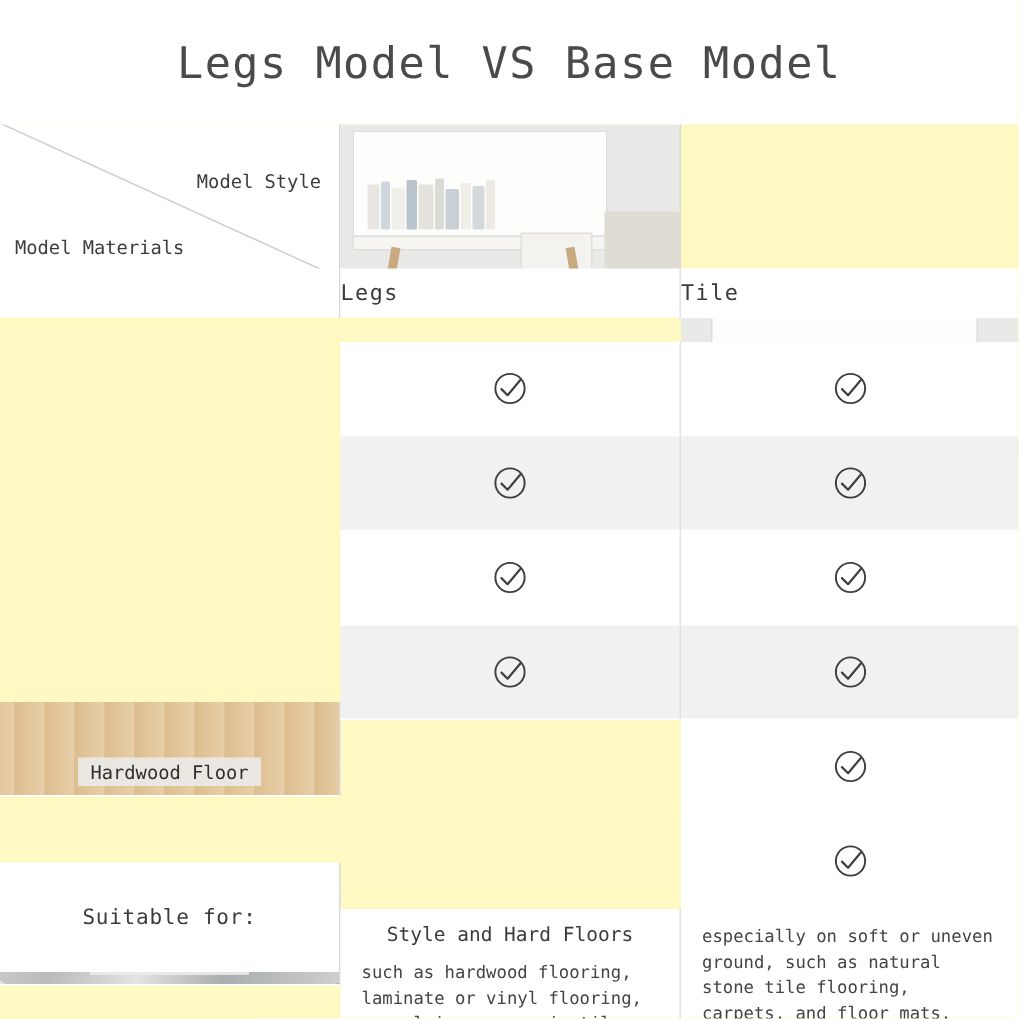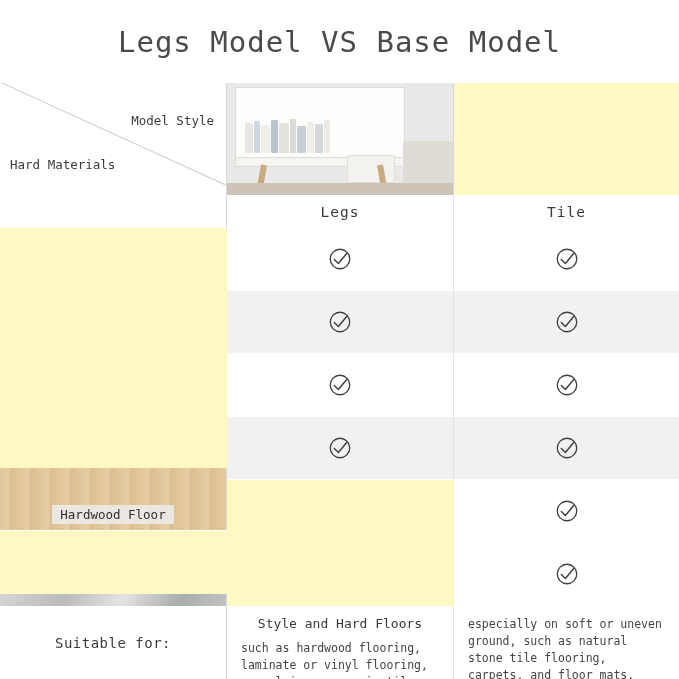--- a/index.html
+++ b/index.html
@@ -104,26 +104,26 @@
   
   .photo {
     position: relative;
     background: #e9e9e7;
     overflow: hidden;
   }
   .photo.legs { border-right: 1px solid #d8d8d8; }
 
   
   .name-row {
-    top: 112px;
+    top: 96px;
     height: 33px;
     background: #ffffff;
     display: flex;
     align-items: center;
-    justify-content: center;
+    justify-content: flex-start;
   }
   .name-row.head { background: #ffffff; border-right: 1px solid #d8d8d8; }
   .name-chip {
     font-size: 14.5px;
     color: #3b3b3b;
     letter-spacing: 1px;
   }
 
   
   .row {
@@ -230,21 +230,21 @@
 
   <div class="title-bar">
     <div class="title">Legs Model  VS Base Model</div>
   </div>
 
   <div class="table">
 
     <div class="cell hdr hdr-diag col-head">
       <div class="diag-line"></div>
       <div class="lbl-model-style">Model Style</div>
-      <div class="lbl-floor-materials">Hard Materials</div>
+      <div class="lbl-floor-materials">Model Materials</div>
     </div>
 
     <div class="cell hdr photo legs col-legs">
       <div class="shelf-top" style="left:8px; top:4px; width:168px; height:72px; background:#fdfdfc;"></div>
       <div class="book" style="left:18px; bottom:42px; width:8px; height:30px; background:#e8e6e1;"></div>
       <div class="book" style="left:27px; bottom:42px; width:6px; height:32px; background:#cfd6dd;"></div>
       <div class="book" style="left:34px; bottom:42px; width:9px; height:28px; background:#f0efe9;"></div>
       <div class="book" style="left:44px; bottom:42px; width:7px; height:33px; background:#b9c4cc;"></div>
       <div class="book" style="left:52px; bottom:42px; width:10px; height:30px; background:#e4e2dc;"></div>
       <div class="book" style="left:63px; bottom:42px; width:6px; height:34px; background:#dbdbd6;"></div>
@@ -359,21 +359,21 @@
       </svg>
     </div>
 
     <div class="cell row mark-cell bg-white col-base" style="top:460px;">
       <svg class="check" viewBox="0 0 32 32">
         <circle cx="16" cy="16" r="12" fill="none" stroke="#3f3f3f" stroke-width="1.6"></circle>
         <path d="M9 16.5 L14 21.5 L24.5 9" fill="none" stroke="#3f3f3f" stroke-width="1.8" stroke-linecap="round" stroke-linejoin="round"></path>
       </svg>
     </div>
 
-    <div class="cell sum-head col-head" style="top:523px;height:73px;">
+    <div class="cell sum-head col-head" style="top:492px;height:73px;">
       <span>Suitable for:</span>
     </div>
     <div class="cell sum-cell legs col-legs" style="top:523px;height:73px;">
       <div class="sum-title">Style and Hard Floors</div>
       <div class="sum-text">such as hardwood flooring, laminate or vinyl flooring, porcelain or ceramic tile flooring.</div>
     </div>
     <div class="cell sum-cell col-base" style="top:523px;height:73px;">
       <div class="sum-text">especially on soft or uneven ground, such as natural stone tile flooring, carpets, and floor mats.</div>
     </div>
 

